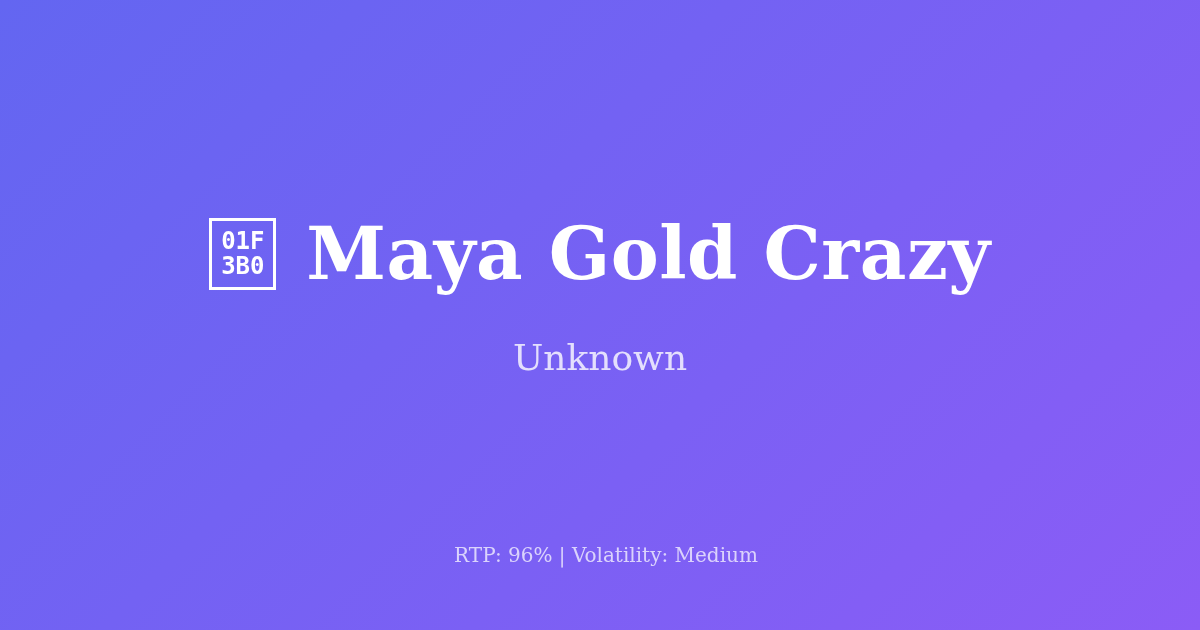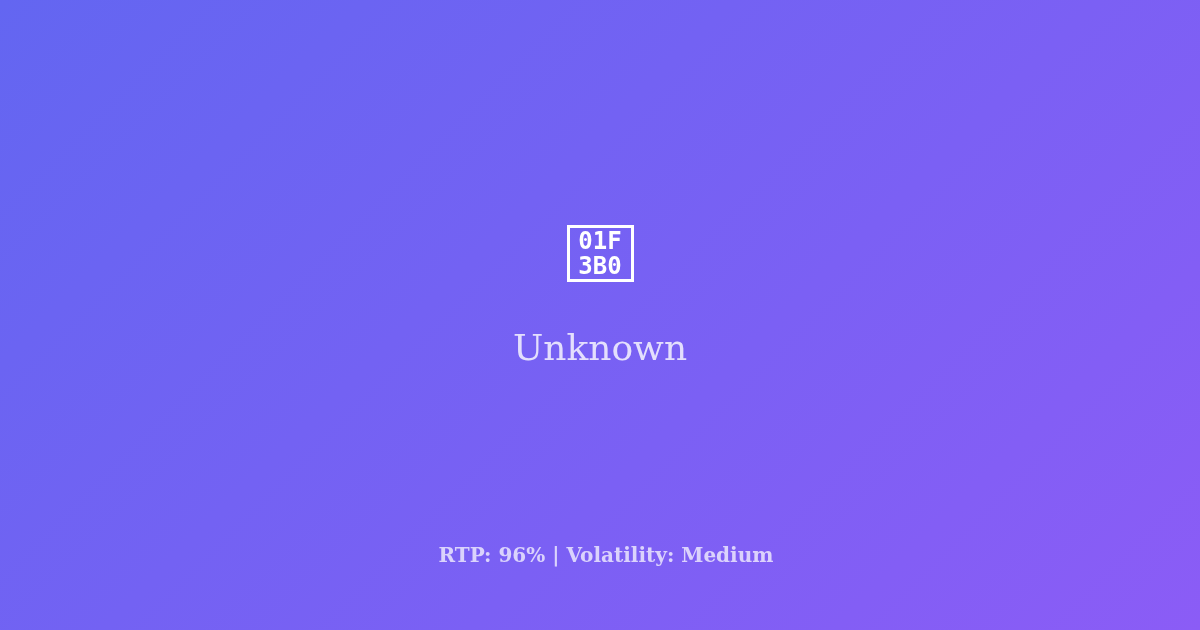--- a/index.html
+++ b/index.html
@@ -48,21 +48,21 @@
     align-items: center;
     justify-content: center;
     gap: 30px;
     line-height: 1;
   }
 
   
   .tofu {
     box-sizing: border-box;
     width: 67px;
-    height: 57px;
+    height: 72px;
     border: 3px solid #ffffff;
     display: flex;
     flex-direction: column;
     align-items: center;
     justify-content: center;
     color: #ffffff;
     font-family: "DejaVu Sans Mono", "Liberation Mono", monospace;
     font-size: 24px;
     font-weight: 700;
     letter-spacing: 0px;
@@ -99,40 +99,41 @@
   
   .meta {
     position: absolute;
     left: 12px;
     right: 0;
     bottom: 62px;
     margin: 0;
     color: rgba(255, 255, 255, 0.72);
     font-family: "DejaVu Serif", "Liberation Serif", serif;
     font-size: 20px;
-    font-weight: 700;
+    font-weight: 400;
     line-height: 1.3;
     text-align: center;
     white-space: nowrap;
   }
 </style>
 </head>
 <body>
 
 <div class="og-card">
 
   <div class="hero">
 
     <div class="title-row">
 
       <span class="tofu">
         <span class="tofu-line">01F</span>
         <span class="tofu-line">3B0</span>
       </span>
 
+      <h1 class="game-title">Maya Gold Crazy</h1>
 
     </div>
 
     <p class="provider">Unknown</p>
 
   </div>
 
   <p class="meta">RTP: 96% | Volatility: Medium</p>
 
 </div>

